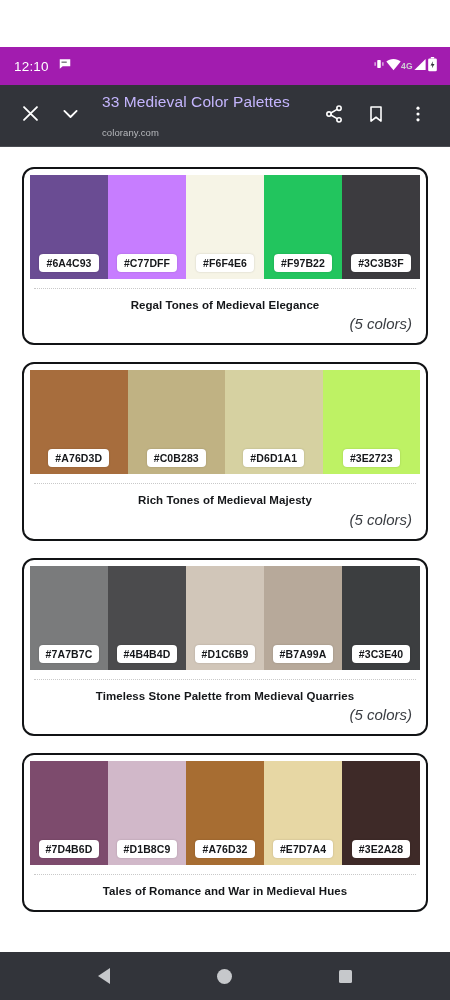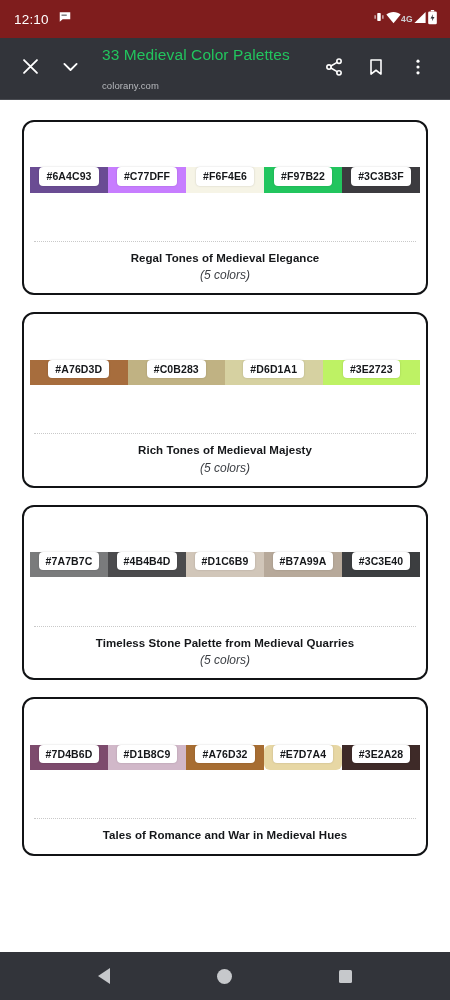--- a/index.html
+++ b/index.html
@@ -6,73 +6,73 @@
   html, body {
     width:450px; height:1000px;
     background:#ffffff;
     font-family:"Liberation Sans", sans-serif;
     overflow:hidden;
   }
   #app { width:450px; height:1000px; display:flex; flex-direction:column; background:#ffffff; }
 
   
   .statusbar {
-    height:38px; background:#7f1d1d; color:#ffffff;
-    display:flex; padding:0 12px 0 14px; flex:0 0 auto;
+    height:38px; background:#a21caf; color:#ffffff;
+    display:flex; padding:0 12px 0 14px; flex:0 0 auto;margin-top:47px;
   }
   .status-left { display:flex; align-items:center; gap:9px; }
   .clock { font-size:13.5px; letter-spacing:.2px; }
   .status-right { margin-left:auto; display:flex; align-items:center; }
   .net-label { font-size:8.5px; color:#cfd1d4; font-weight:700; letter-spacing:.3px; }
 
   
   .appbar {
     height:62px; background:#32343a; color:#ffffff;
     display:flex; align-items:center; padding:0 12px 0 10px; flex:0 0 auto;
     border-bottom:1px solid #4a4c52;
   }
   .iconbtn {
     width:40px; height:40px; display:flex; align-items:center; justify-content:center;
     flex:0 0 auto;
   }
   .titlewrap { flex:1 1 auto; min-width:0; padding-left:12px; padding-right:6px; }
   .apptitle {
-    font-size:15.5px; color:#22c55e; white-space:nowrap; overflow:hidden;
+    font-size:15.5px; color:#c4b5fd; white-space:nowrap; overflow:hidden;
     text-overflow:ellipsis; line-height:1.15; letter-spacing:.1px;
   }
   .appsub { font-size:9.5px; color:#b7b9bd; margin-top:17px; letter-spacing:.1px; }
   .appbar-actions { display:flex; align-items:center; gap:2px; margin-left:auto; }
 
   
   .content {
     flex:1 1 auto; background:#ffffff; overflow:hidden;
     padding:20px 22px 0 22px;
   }
   .card {
     border:2.5px solid #111315; border-radius:12px; background:#ffffff;
     margin-bottom:17px; overflow:hidden; padding:6px 6px 0 6px;
   }
-  .swatches { display:flex; height:104px; width:100%;align-items:center; }
+  .swatches { display:flex; height:104px; width:100%; }
   .swatch {
     flex:1 1 0; position:relative; display:flex; align-items:flex-end;
     justify-content:center; padding-bottom:7px;
   }
   .hexpill {
     background:#ffffff; color:#15171a; font-size:10.5px; font-weight:700;
     border-radius:4px; padding:3px 7px 3px 7px; line-height:1.15;
     letter-spacing:.1px; white-space:nowrap;
     box-shadow:0 0 2px rgba(0,0,0,.18);
   }
   .divider { border-top:1px dotted #c9c9c9; margin:9px 4px 0 4px; }
   .cardfoot { padding:9px 8px 11px 8px; text-align:center; }
   .palname {
     font-size:11.5px; font-weight:700; color:#15171a; line-height:1.25;
     letter-spacing:.05px;
   }
-  .palcount { font-size:12px; font-style:italic; color:#3a3d42; margin-top:3px; }
+  .palcount { font-size:15px; font-style:italic; color:#3a3d42; margin-top:3px;text-align:right; }
 
   
   .navbar {
     height:48px; background:#32343a; flex:0 0 auto;
     display:flex; align-items:center; justify-content:space-around; padding:0 44px;
   }
   .navbtn { width:40px; height:40px; display:flex; align-items:center; justify-content:center; }
   .nav-back { width:0; height:0; border-top:8px solid transparent; border-bottom:8px solid transparent; border-right:12px solid #c6c8cb; }
   .nav-home { width:15px; height:15px; border-radius:50%; background:#c6c8cb; }
   .nav-recent { width:13px; height:13px; background:#c6c8cb; border-radius:1.5px; }
@@ -248,21 +248,21 @@
       <div class="swatches">
         <div class="swatch" style="background: rgb(125, 75, 109);">
           <span class="hexpill">#7D4B6D</span>
         </div>
         <div class="swatch" style="background: rgb(209, 184, 201);">
           <span class="hexpill">#D1B8C9</span>
         </div>
         <div class="swatch" style="background: rgb(167, 109, 50);">
           <span class="hexpill">#A76D32</span>
         </div>
-        <div class="swatch" style="background: rgb(231, 215, 164); border-radius: 6px;">
+        <div class="swatch" style="background: rgb(231, 215, 164);">
           <span class="hexpill">#E7D7A4</span>
         </div>
         <div class="swatch" style="background: rgb(62, 42, 40);">
           <span class="hexpill">#3E2A28</span>
         </div>
       </div>
       <div class="divider"></div>
       <div class="cardfoot">
         <div class="palname">Tales of Romance and War in Medieval Hues</div>
 

